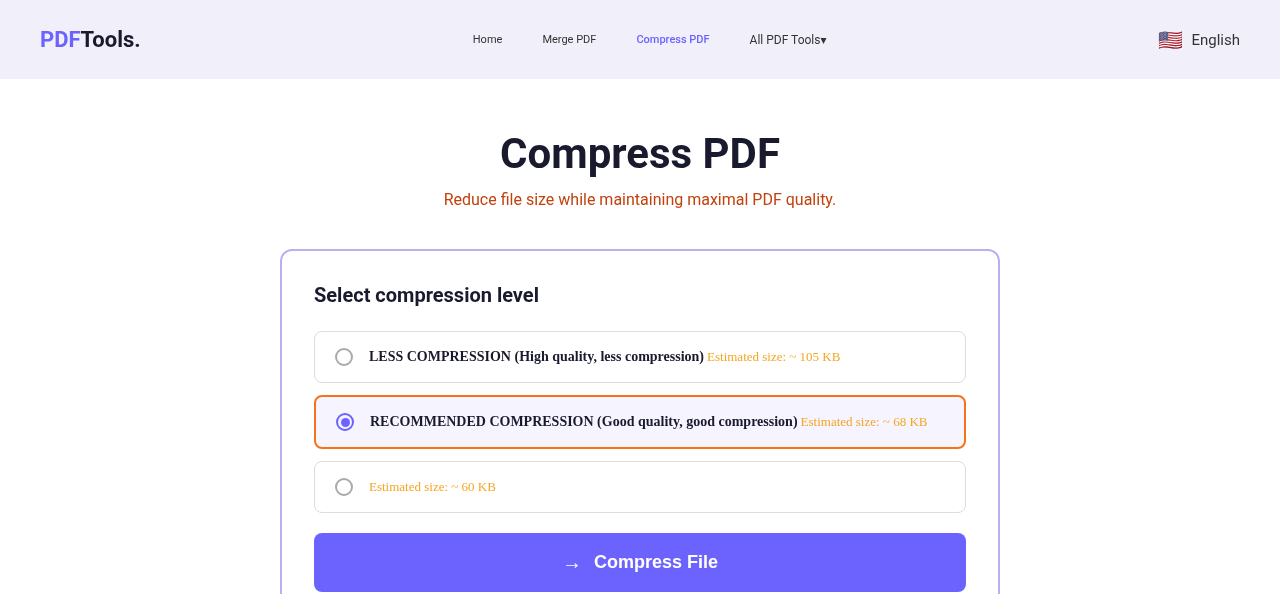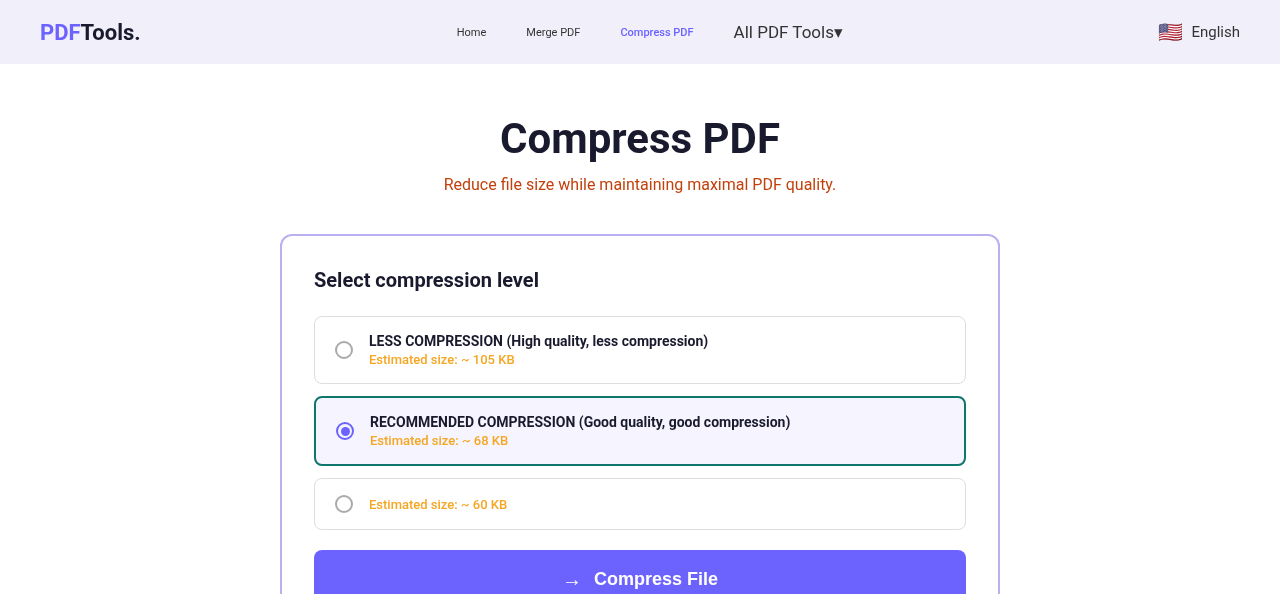--- a/index.html
+++ b/index.html
@@ -16,21 +16,21 @@
       overflow-x: hidden;
     }
 
     
     .header {
       background-color: #f0effa;
       display: flex;
       align-items: center;
       justify-content: space-between;
       padding: 0 40px;
-      height: 64px;
+      height: 79px;
       border-bottom: none;
     }
 
     .logo {
       display: flex;
       align-items: center;
       font-size: 22px;
       font-weight: 700;
     }
 
@@ -62,21 +62,21 @@
     nav a.active {
       color: #6c63ff;
       font-weight: 500;
     }
 
     .all-tools-btn {
       display: flex;
       align-items: flex-end;
       gap: 0;
       color: #333;
-      font-size: 17px;
+      font-size: 12px;
       cursor: pointer;
     }
 
     .lang-selector {
       display: flex;
       align-items: center;
       gap: 8px;
       font-size: 15px;
       color: #333;
       cursor: pointer;
@@ -132,21 +132,21 @@
       padding: 16px 20px;
       margin-bottom: 12px;
       display: flex;
       align-items: center;
       gap: 16px;
       cursor: pointer;
       background: white;
     }
 
     .option-card.selected {
-      border: 2px solid #0f766e;
+      border: 2px solid #f97316;
       background: #f5f4ff;
     }
 
     .option-card:last-of-type {
       margin-bottom: 0;
     }
 
     .radio-btn {
       width: 18px;
       height: 18px;
@@ -164,22 +164,23 @@
 
     .radio-inner {
       width: 9px;
       height: 9px;
       border-radius: 50%;
       background: #6c63ff;
     }
 
     .option-text {
       display: flex;
-      flex-direction: column;
+      flex-direction: row;
       gap: 3px;
+      font-family: Liberation Serif, serif;
     }
 
     .option-label {
       font-size: 14px;
       font-weight: 700;
       color: #1a1a2e;
     }
 
     .option-size {
       font-size: 13px;

